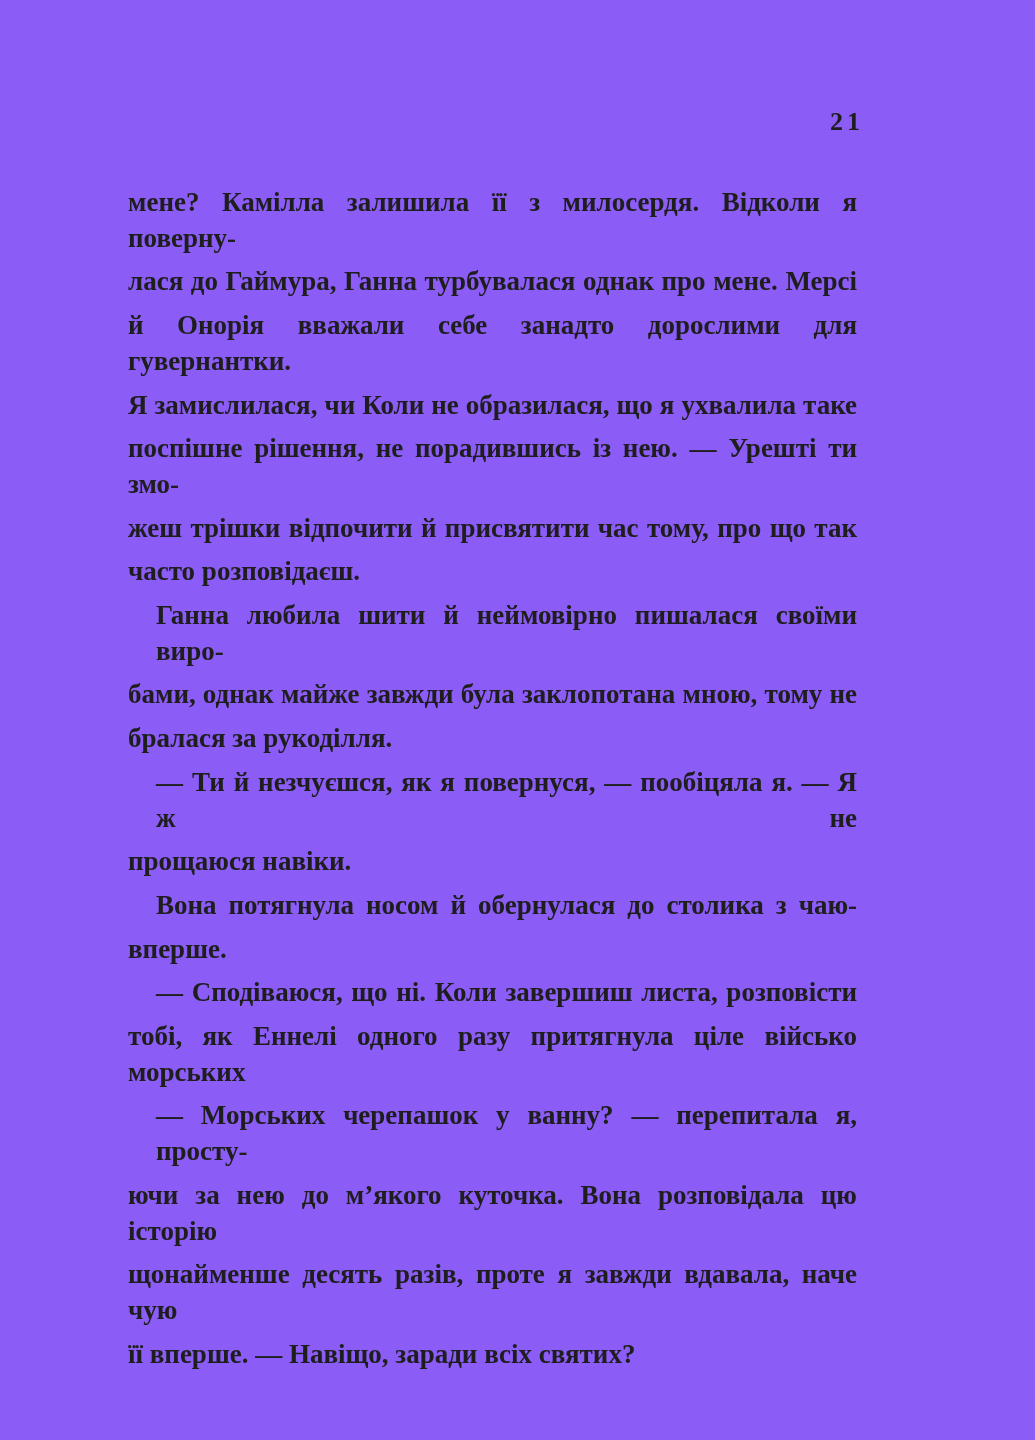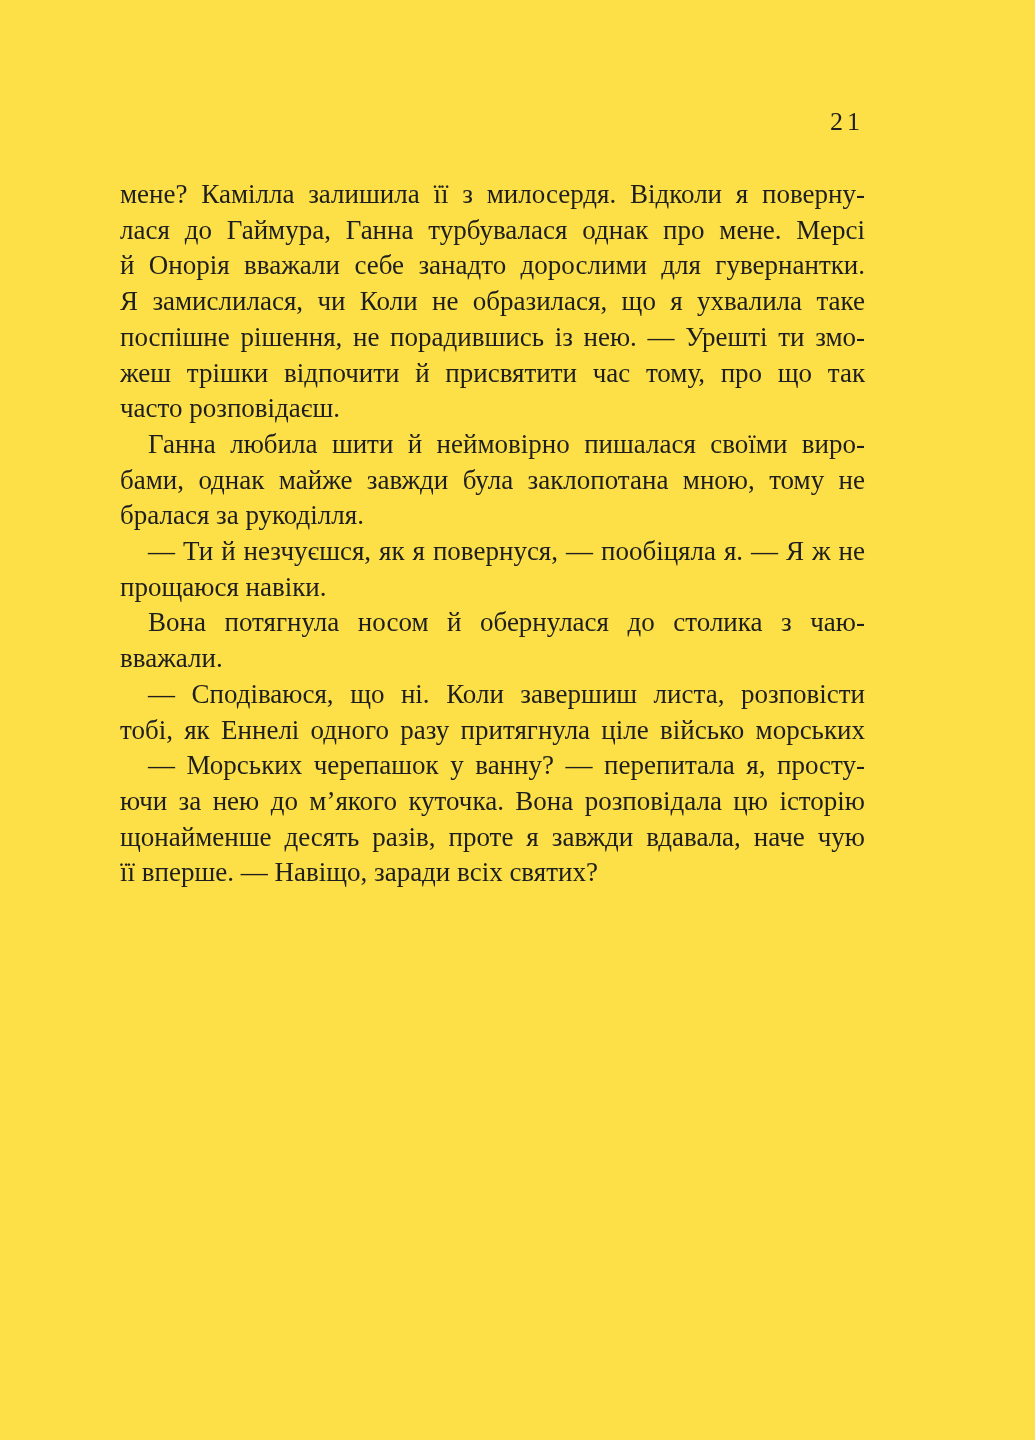--- a/index.html
+++ b/index.html
@@ -11,21 +11,22 @@
     height: 1440px;
     background: #ffffff;
     overflow: hidden;
     position: relative;
     font-family: "Liberation Serif", "DejaVu Serif", serif;
     color: #1e1e1e;
   }
   .book-page {
     position: absolute;
     inset: 0;
-    background: #fde047;
+    background: #8b5cf6;
+    font-weight: bold;
   }
   .page-number {
     position: absolute;
     top: 109px;
     right: 171px;
     font-size: 26px;
     line-height: 1;
     letter-spacing: 4px;
     color: #1e1e1e;
   }
@@ -36,21 +37,21 @@
     width: 745px;
     font-size: 27px;
     line-height: 35.7px;
     color: #1e1e1e;
   }
   .paragraph {
     margin: 0;
     padding: 0;
   }
   .text-line {
-    margin: 0;
+    margin: 8px;
     padding: 0;
   }
   .text-line.just {
     text-align: justify;
     text-align-last: justify;
   }
   .text-line.last {
     text-align: right;
     text-align-last: left;
   }
@@ -77,21 +78,21 @@
         <div class="text-line just">Ганна любила шити й неймовірно пишалася своїми виро-</div>
         <div class="text-line just">бами, однак майже завжди була заклопотана мною, тому не</div>
         <div class="text-line last">бралася за рукоділля.</div>
       </div>
       <div class="paragraph indent">
         <div class="text-line just">— Ти й незчуєшся, як я повернуся, — пообіцяла я. — Я ж не</div>
         <div class="text-line last">прощаюся навіки.</div>
       </div>
       <div class="paragraph indent">
         <div class="text-line just">Вона потягнула носом й обернулася до столика з чаю-</div>
-        <div class="text-line last">вважали.</div>
+        <div class="text-line last">вперше.</div>
       </div>
       <div class="paragraph indent">
         <div class="text-line just">— Сподіваюся, що ні. Коли завершиш листа, розповісти</div>
         <div class="text-line just">тобі, як Еннелі одного разу притягнула ціле військо морських</div>
       </div>
       <div class="paragraph indent">
         <div class="text-line just">— Морських черепашок у ванну? — перепитала я, просту-</div>
         <div class="text-line just">ючи за нею до м’якого куточка. Вона розповідала цю історію</div>
         <div class="text-line just">щонайменше десять разів, проте я завжди вдавала, наче чую</div>
         <div class="text-line last">її вперше. — Навіщо, заради всіх святих?</div>

